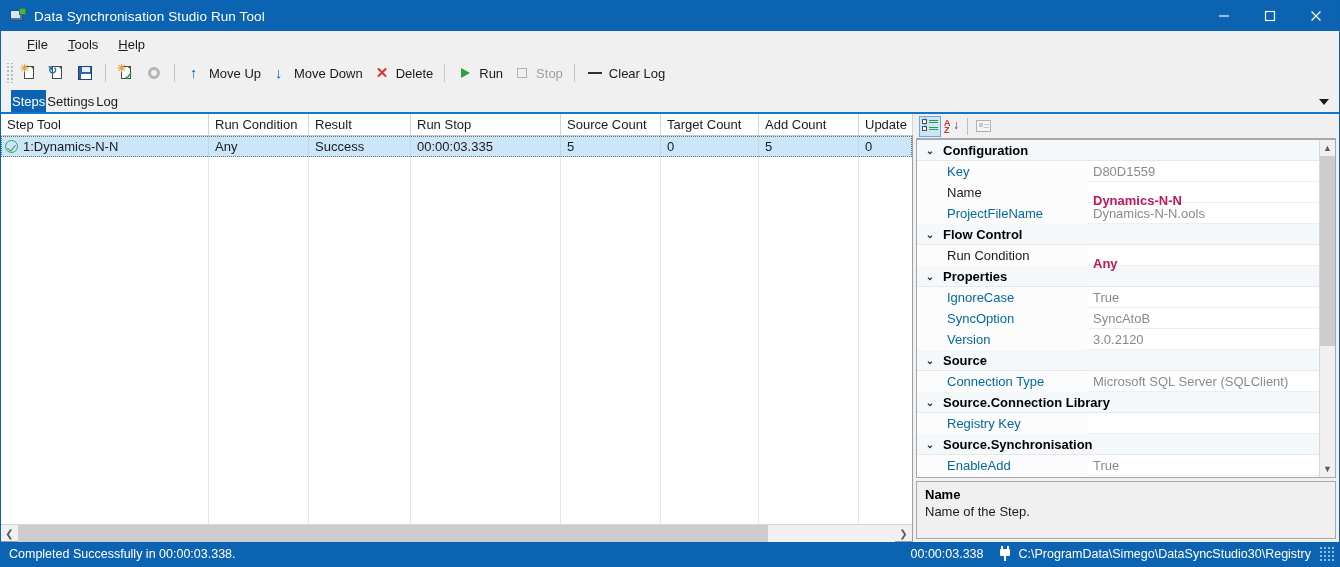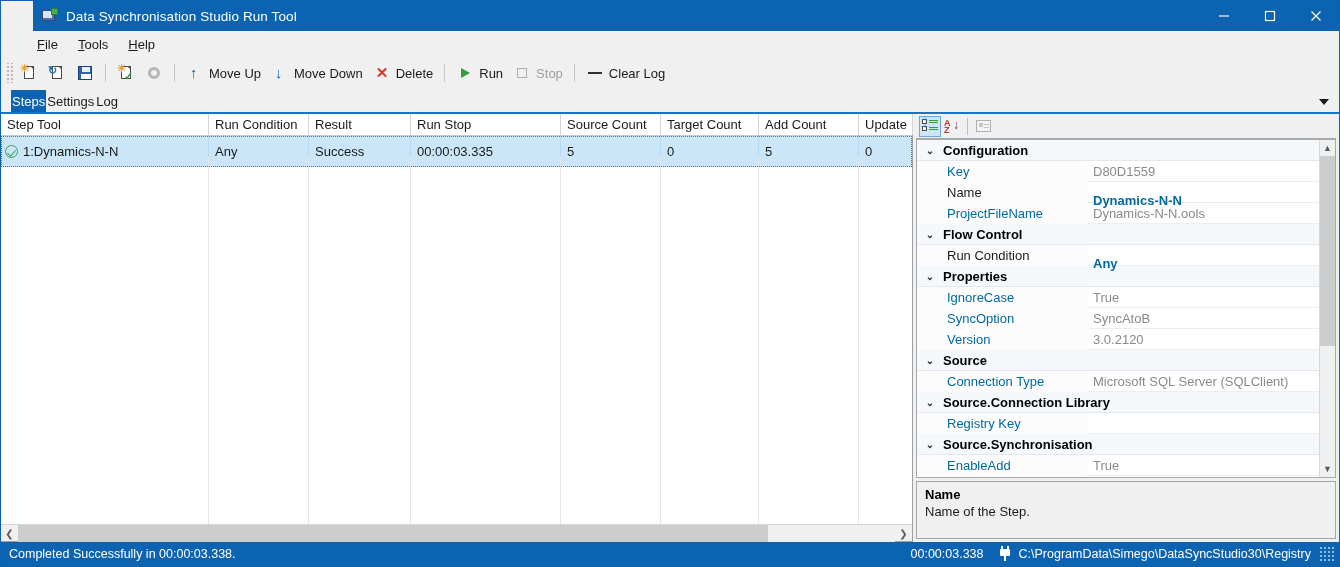--- a/index.html
+++ b/index.html
@@ -21,21 +21,20 @@
   }
 
   
   .titlebar {
     height: 30px;
     background: #0b63b2;
     display: flex;
     align-items: center;
     flex: 0 0 30px;
     position: relative;
-    margin-left: 32px;
   }
   .title-icon {
     width: 16px; height: 16px;
     margin-left: 9px; margin-right: 8px;
     position: relative;
     flex: 0 0 16px;
   }
   .title-icon .ti-base {
     position: absolute; left: 0; top: 2px;
     width: 13px; height: 11px;
@@ -70,21 +69,21 @@
   }
   .wc svg { display: block; }
 
   
   .menubar {
     height: 27px;
     flex: 0 0 27px;
     background: #f0f0f0;
     display: flex;
     align-items: center;
-    padding-left: 26px;
+    padding-left: 16px;
   }
   .menu-item {
     padding: 3px 10px 4px 10px;
     color: #1a1a1a;
     font-size: 13px;
     white-space: nowrap;
   }
   .menu-item u { text-decoration: underline; }
 
   
@@ -248,21 +247,21 @@
     font-size: 13px;
     color: #1a1a1a;
     border-right: 1px solid #d4d4d4;
     overflow: hidden;
     white-space: nowrap;
     flex: 0 0 auto;
   }
   .grid-body { flex: 1 1 auto; position: relative; overflow: hidden; min-height: 0;}
   .grid-row {
     display: flex;
-    height: 31px;
+    height: 21px;
     background: #cce6f9;
     outline: 1px dotted #6b6b6b;
     outline-offset: -1px;
   }
   .gr-cell {
     display: flex; align-items: center;
     padding-left: 6px;
     font-size: 13px;
     color: #1a1a1a;
     border-right: 1px solid #b9d8ef;
@@ -404,21 +403,21 @@
     height: 21px; display: flex; align-items: center;
   }
   .pg-name.editable { color: #1a1a1a; }
   .pg-val {
     flex: 1 1 auto;
     padding-left: 6px;
     color: #8a8a8a;
     white-space: nowrap; overflow: hidden;
     height: 21px; display: flex; align-items: center;
   }
-  .pg-val.bold { color: #0369a1; font-weight: bold; margin-top: 16px; }
+  .pg-val.bold { color: #be185d; font-weight: bold; margin-top: 16px; }
 
   .pg-vscroll {
     width: 16px; flex: 0 0 16px;
     background: #f0f0f0;
     border-left: 1px solid #d8d8d8;
     display: flex; flex-direction: column;
     position: relative;
   }
   .vs-arrow {
     height: 16px; flex: 0 0 16px;

